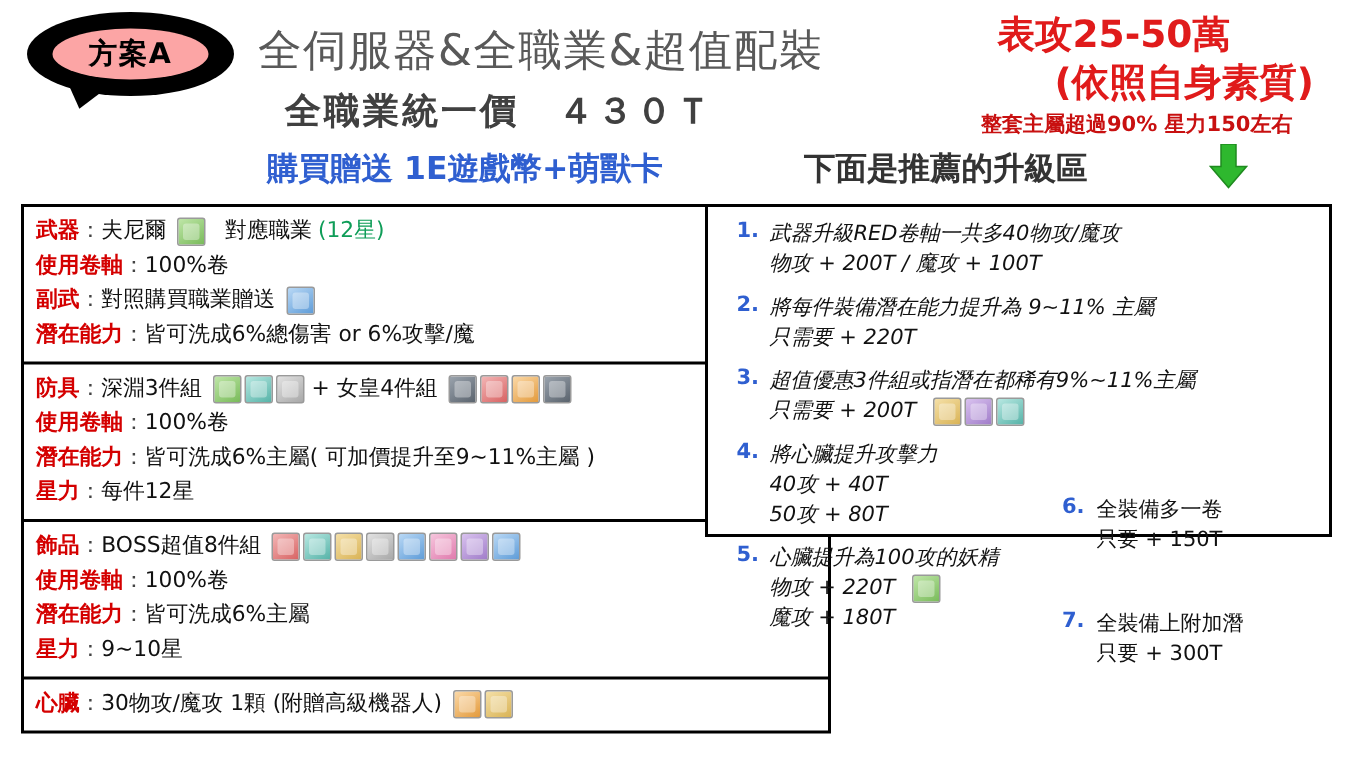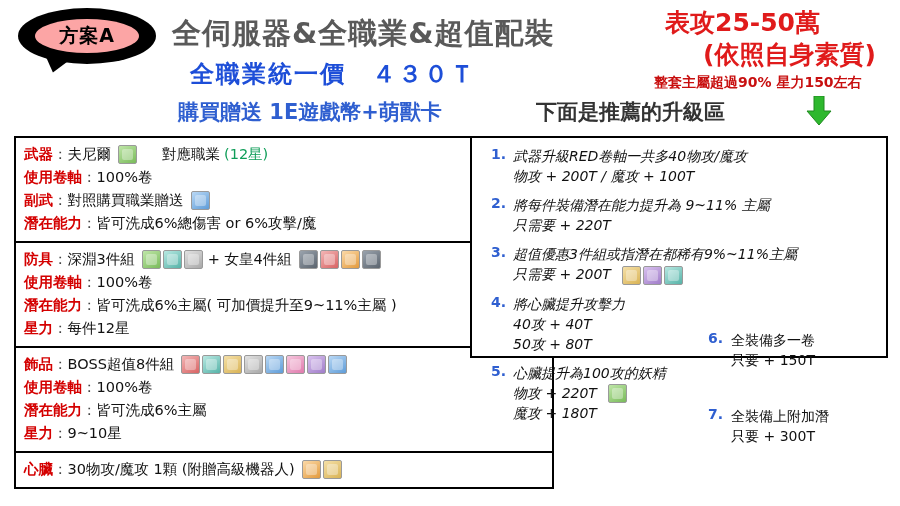--- a/index.html
+++ b/index.html
@@ -50,31 +50,31 @@
     border-right: 16px solid transparent;
     border-top: 16px solid #000;
     transform: rotate(8deg);
   }
 
   .title-main {
     position: absolute;
     left: 172px;
     top: 14px;
     font-size: 29px;
-    font-weight: bold;
+    font-weight: normal;
     color: #595959;
     letter-spacing: 1px;
   }
   .title-sub {
     position: absolute;
     left: 190px;
     top: 58px;
     font-size: 24px;
     font-weight: bold;
-    color: #1d4ed8;
+    color: #404040;
     letter-spacing: 2px;
   }
   .title-gift {
     position: absolute;
     left: 178px;
     top: 98px;
     font-size: 21px;
     font-weight: bold;
     color: #2f5fd0;
   }
@@ -261,21 +261,21 @@
 <div class="left-panel">
 
   <div class="lblock">
     <div class="lrow">
       <span class="lbl-red">武器</span>
       <span class="lbl-grey">：</span>
       <span class="val">夫尼爾</span>
       <span class="inline-icons">
           <span class="icon-sq ic-green"></span>
         </span>
-      <span class="val" style="margin-left:24px">對應職業</span>
+      <span class="val" style="margin-left:12px">對應職業</span>
       <span class="val-green" style="margin-left:4px">(12星)</span>
     </div>
     <div class="lrow">
       <span class="lbl-red">使用卷軸</span>
       <span class="lbl-grey">：</span>
       <span class="val">100%卷</span>
     </div>
     <div class="lrow">
       <span class="lbl-red">副武</span>
       <span class="lbl-grey">：</span>

